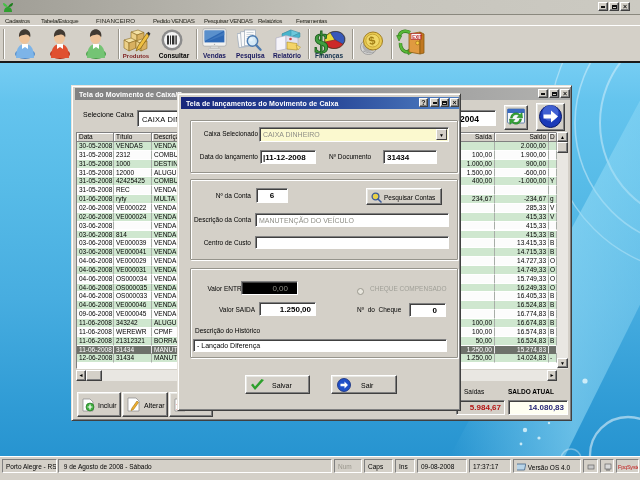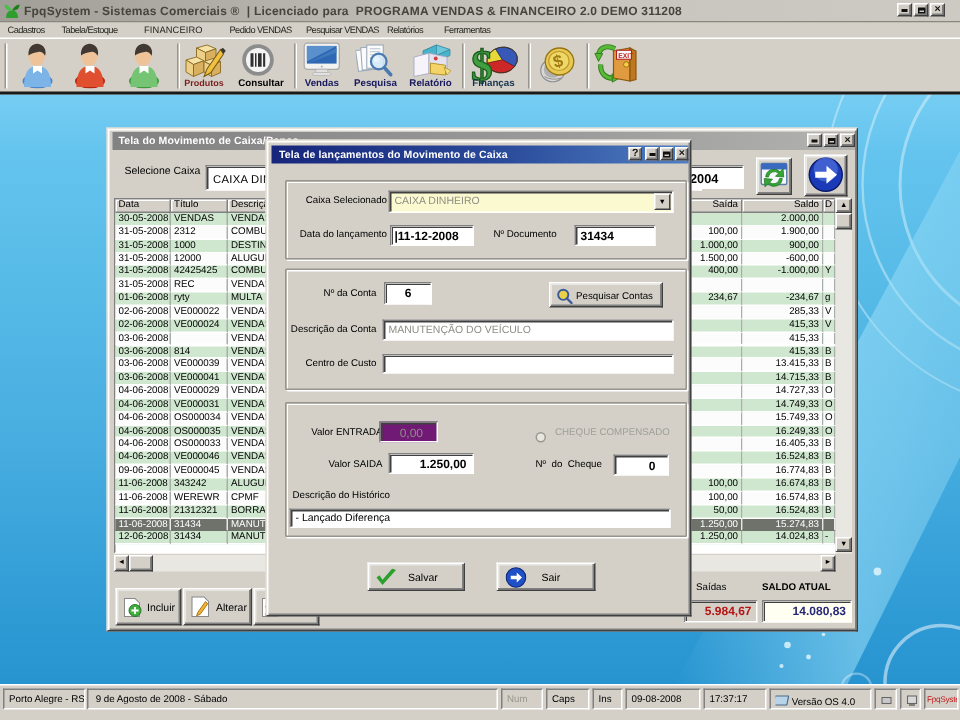--- a/index.html
+++ b/index.html
@@ -93,21 +93,20 @@
  </g>
 </svg>
 </div>
 
 <div id="apptitle" class="abs">
  <svg width="12" height="11" viewBox="0 0 12 11" style="position:absolute;left:2px;top:2px">
   <path d="M2 10 C2 6 4 5 6 5 C8 5 10 6 10 10 Z" fill="#2e9e2e"></path>
   <path d="M6 5 C5 3 3 1 1 1 C1 4 3 5 6 5 Z" fill="#46c046"></path>
   <path d="M6 5 C7 3 9 1 11 1 C11 4 9 5 6 5 Z" fill="#1e7e1e"></path>
  </svg>
- <span class="txt">FpqSystem - Sistemas Comerciais ®&nbsp;&nbsp;| Licenciado para&nbsp;&nbsp;PROGRAMA VENDAS &amp; FINANCEIRO 2.0 DEMO 311208</span>
  <span class="wbtn" style="left:598px;top:2px">
       <span class="gmin"></span>
     </span>
  <span class="wbtn" style="left:609px;top:2px">
       <span class="gmax"></span>
     </span>
  <span class="wbtn" style="left:620px;top:2px">
       <span class="gx">×</span>
     </span>
 </div>
@@ -603,21 +602,21 @@
  </div>
  <span class="dlabel" style="left:10px;top:122px;width:63px">Descrição da Conta</span>
  <div class="din" style="left:77px;top:119px;width:194px;height:14px">
       <span class="gray" style="font-size:7px;position:absolute;left:3px;top:3px">MANUTENÇÃO DO VEÍCULO</span>
     </div>
  <span class="dlabel" style="left:10px;top:145px;width:63px">Centro de Custo</span>
  <div class="din" style="left:77px;top:142px;width:194px;height:13px"></div>
 
  <div class="grp" style="top:174px;height:90px"></div>
  <span class="dlabel" style="left:10px;top:191px;width:67px">Valor ENTRADA</span>
- <div class="din" style="left:75px;top:187px;width:39px;height:14px;background:#701a75">
+ <div class="din" style="left:63px;top:187px;width:57px;height:14px;background:#000000">
       <span class="gray" style="position:absolute;right:9px;top:2px;font-size:8px">0,00</span>
     </div>
  <span style="position:absolute;left:179px;top:194px;width:7px;height:7px;border:1px solid #9a988e;border-radius:50%;background:#e8e6de"></span>
  <span class="dlabel gray" style="left:192px;top:191px;width:120px;text-align:left;color:#a0a098">CHEQUE COMPENSADO</span>
  <span class="dlabel" style="left:10px;top:212px;width:67px">Valor SAIDA</span>
  <div class="din" style="left:81px;top:208px;width:57px;height:14px;text-align:right;padding:2px 4px 0 0">1.250,00</div>
  <span class="dlabel" style="left:179px;top:212px;width:50px;text-align:left">Nº&nbsp; do&nbsp; Cheque</span>
  <div class="din" style="left:231px;top:209px;width:37px;height:14px;text-align:right;padding:2px 8px 0 0">0</div>
  <span class="dlabel" style="left:17px;top:233px;width:120px;text-align:left">Descrição do Histórico</span>
  <div class="din" style="left:15px;top:245px;width:254px;height:13px;font-weight:normal;font-size:7px;padding:2px 0 0 3px">- Lançado Diferença</div>

